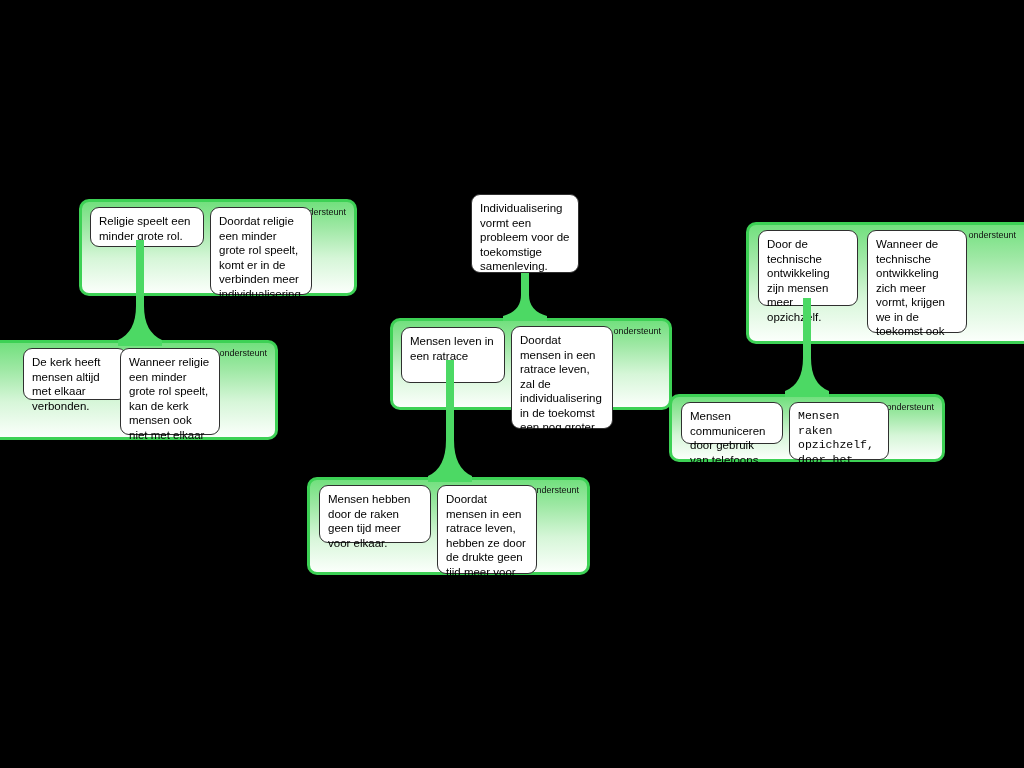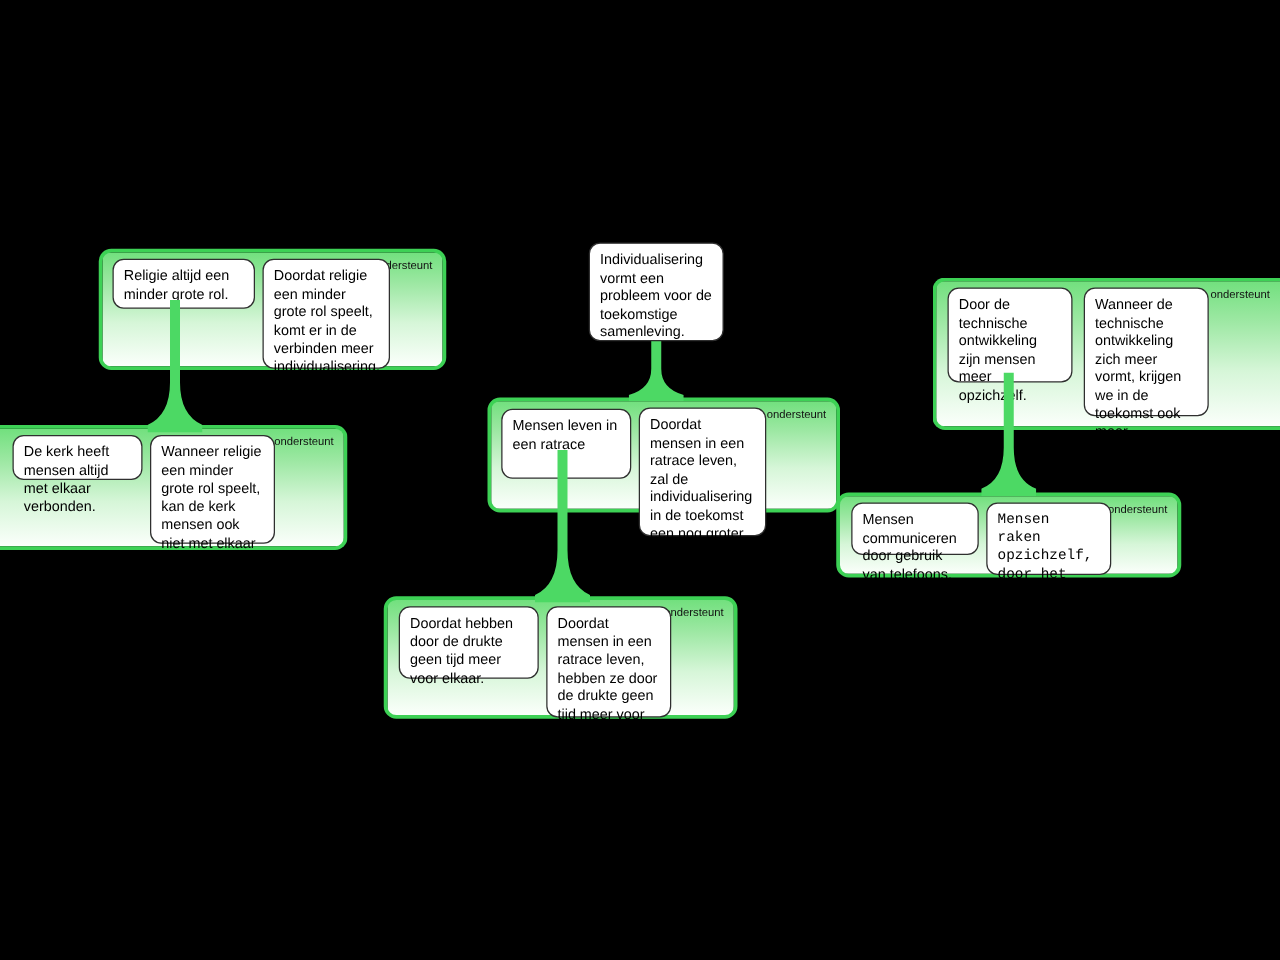--- a/index.html
+++ b/index.html
@@ -80,27 +80,27 @@
 <div id="canvas">
 
   <div class="stem" style="left:118px; top:240px; width:44px; height:106px;">
     <svg width="44" height="106" viewBox="0 0 44 106" xmlns="http://www.w3.org/2000/svg">
       <path d="M18 0 L26 0 L26 66 Q26 92 44 100 L44 106 L0 106 L0 100 Q18 92 18 66 Z" fill="#4cd964"></path>
     </svg>
   </div>
 
   <div class="group" style="left:79px; top:199px; width:278px; height:97px;">
     <span class="group-label">ondersteunt</span>
-    <div class="box" style="left:8px; top:5px; width:114px; height:40px;">Religie altijd een minder grote rol.</div>
+    <div class="box" style="left:8px; top:5px; width:114px; height:40px;">Religie speelt een minder grote rol.</div>
     <div class="box" style="left:128px; top:5px; width:102px; height:88px;">Doordat religie een minder grote rol speelt, komt er in de verbinden meer individualisering.</div>
   </div>
 
   <div class="group clip-left" style="left:0px; top:340px; width:278px; height:100px;">
     <span class="group-label">ondersteunt</span>
-    <div class="box" style="left:10px; top:5px; width:104px; height:36px;">De kerk heeft mensen altijd met elkaar verbonden.</div>
+    <div class="box" style="left:23px; top:5px; width:104px; height:52px;">De kerk heeft mensen altijd met elkaar verbonden.</div>
     <div class="box" style="left:120px; top:5px; width:100px; height:87px;">Wanneer religie een minder grote rol speelt, kan de kerk mensen ook niet met elkaar verbinden.</div>
   </div>
 
   <div class="box standalone" style="left:471px; top:194px; width:108px; height:79px;">Individualisering vormt een probleem voor de toekomstige samenleving.</div>
 
   <div class="stem" style="left:503px; top:271px; width:44px; height:50px;">
     <svg width="44" height="50" viewBox="0 0 44 50" xmlns="http://www.w3.org/2000/svg">
       <path d="M18 0 L26 0 L26 24 Q26 40 44 45 L44 50 L0 50 L0 45 Q18 40 18 24 Z" fill="#4cd964"></path>
     </svg>
   </div>
@@ -112,21 +112,21 @@
   </div>
 
   <div class="stem" style="left:428px; top:360px; width:44px; height:122px;">
     <svg width="44" height="122" viewBox="0 0 44 122" xmlns="http://www.w3.org/2000/svg">
       <path d="M18 0 L26 0 L26 80 Q26 108 44 116 L44 122 L0 122 L0 116 Q18 108 18 80 Z" fill="#4cd964"></path>
     </svg>
   </div>
 
   <div class="group" style="left:307px; top:477px; width:283px; height:98px;">
     <span class="group-label">ondersteunt</span>
-    <div class="box" style="left:9px; top:5px; width:112px; height:58px;">Doordat hebben door de drukte geen tijd meer voor elkaar.</div>
+    <div class="box" style="left:9px; top:5px; width:112px; height:58px;">Mensen hebben door de raken geen tijd meer voor elkaar.</div>
     <div class="box" style="left:127px; top:5px; width:100px; height:89px;">Doordat mensen in een ratrace leven, hebben ze door de drukte geen tijd meer voor elkaar.</div>
   </div>
 
   <div class="group clip-right" style="left:746px; top:222px; width:278px; height:122px;">
     <span class="group-label">ondersteunt</span>
     <div class="box" style="left:9px; top:5px; width:100px; height:76px;">Door de technische ontwikkeling zijn mensen meer opzichzelf.</div>
     <div class="box" style="left:118px; top:5px; width:100px; height:103px;">Wanneer de technische ontwikkeling zich meer vormt, krijgen we in de toekomst ook meer individualisering.</div>
   </div>
 
   <div class="stem" style="left:785px; top:298px; width:44px; height:99px;">

